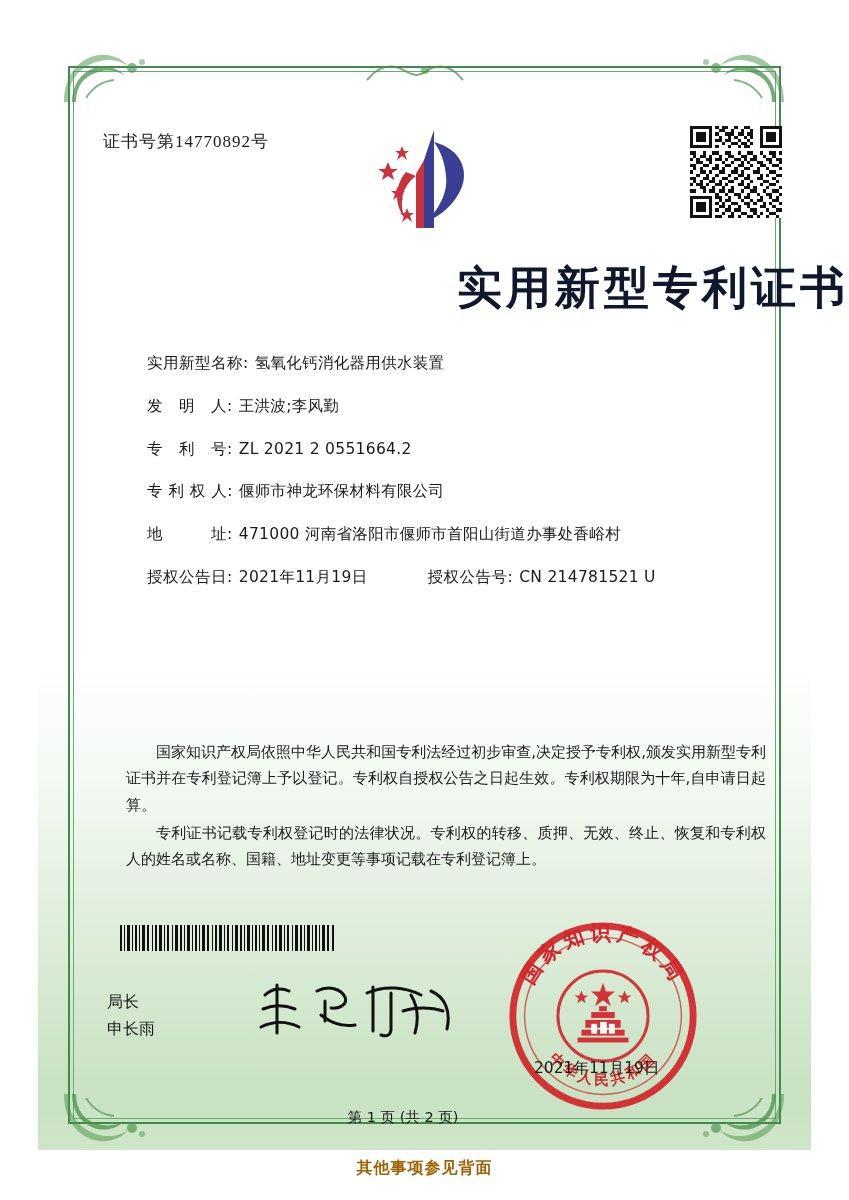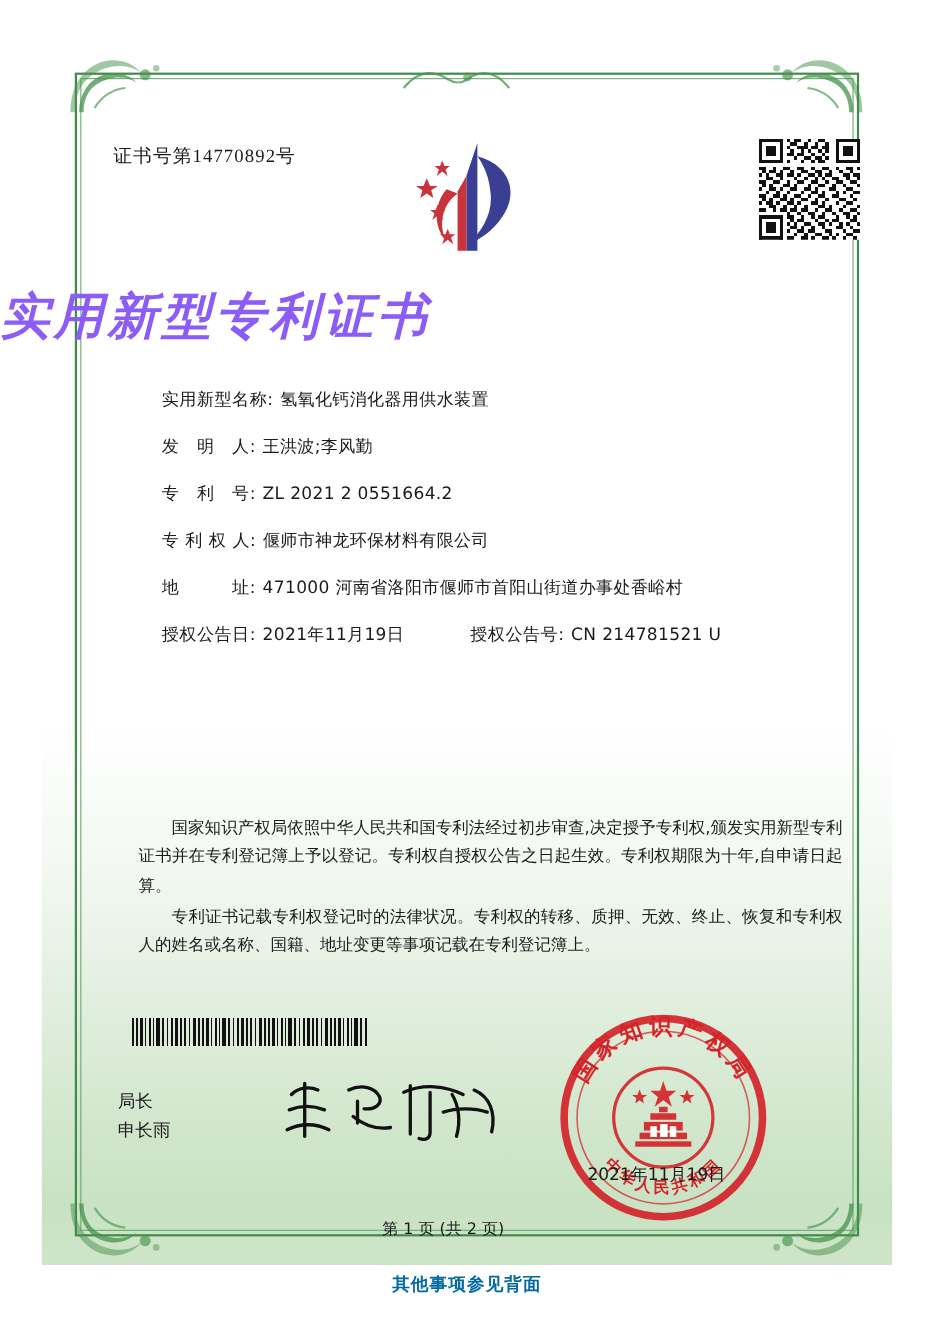--- a/index.html
+++ b/index.html
@@ -92,27 +92,26 @@
     left: 690px; top: 126px;
     width: 92px; height: 92px;
   }
   .qr svg { width:100%; height:100%; display:block; }
 
   
   .title {
     position: absolute;
     left: 0; top: 258px;
     width: 849px;
-    text-align: left;
+    text-align: right;
     font-family: "DejaVu Serif", "Liberation Serif", serif;
     font-weight: 700;
     font-size: 45px;
     letter-spacing: 4px;
-    color: #8b5cf6;
-    font-style: italic;
+    color: #0f172a;
   }
 
   
   .fields {
     position: absolute;
     left: 110px; top: 352px;
     width: 640px;
     margin-left: 37px;
   }
   .field {
@@ -205,21 +204,21 @@
   }
   .footnote {
     position: absolute;
     left: 0; top: 1158px;
     width: 849px;
     text-align: center;
     font-family: "DejaVu Serif", "Liberation Serif", serif;
     font-weight: 700;
     font-size: 16px;
     letter-spacing: 1px;
-    color: #0369a1;
+    color: #a16207;
   }
 </style>
 </head>
 <body>
 
 <div class="page">
 
   <div class="paper"></div>
 
   <div class="frame"></div>

